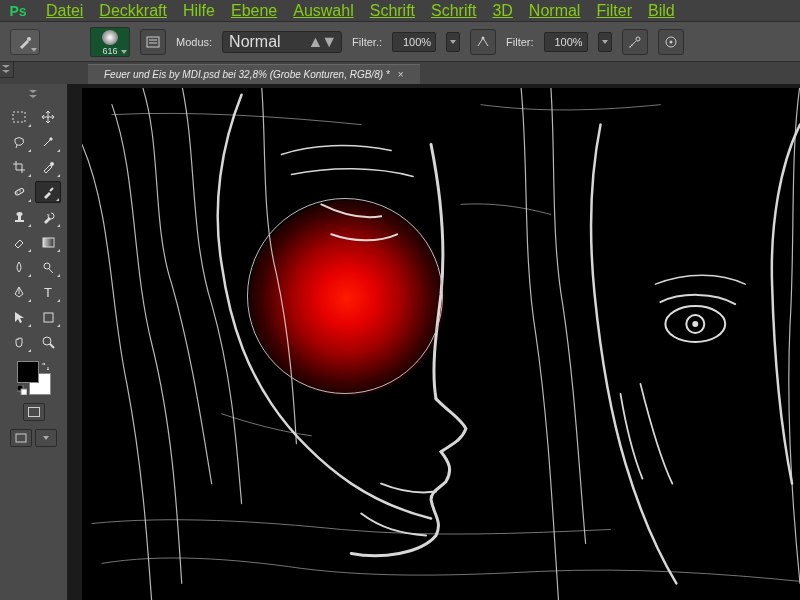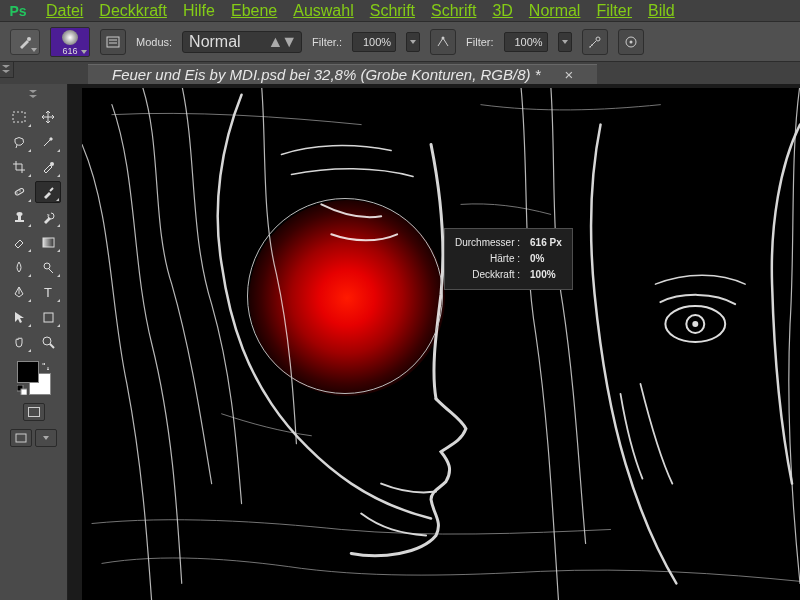--- a/index.html
+++ b/index.html
@@ -6,38 +6,38 @@
   body { width:800px; height:600px; overflow:hidden; background:#414141; color:#ccc; font-size:11px; }
   
   .menubar { height:22px; background:#414141; display:flex; align-items:center; padding:0 6px; border-bottom:1px solid #2c2c2c; }
   .menubar .ps { width:24px; height:18px; display:flex; align-items:center; justify-content:center; font-weight:bold; color:#22c55e; font-size:14px; margin-right:8px; position:relative; }
   .menubar .ps::before { content:""; position:absolute; inset:0; background:#062033; border-radius:2px; z-index:-1; }
   .menubar .item { padding:2px 8px; font-size:16px; color:#84cc16; cursor:default; }
   .menubar .item .ul { text-decoration:underline; }
   
   .optbar { height:40px; background:#505050; display:flex; align-items:center; padding:0 10px; gap:10px; border-bottom:1px solid #2c2c2c; }
   .optbar .toolpreset { width:30px; height:26px; background:#5a5a5a; border:1px solid #373737; border-radius:3px; display:flex; align-items:center; justify-content:center; position:relative; }
-  .optbar .brush-thumb { width:40px; height:30px; background:#4c1d95; border:1px solid #2c2c2c; border-radius:2px; display:flex; flex-direction:column; align-items:center; justify-content:flex-start; position:relative; }
+  .optbar .brush-thumb { width:40px; height:30px; background:#14532d; border:1px solid #2c2c2c; border-radius:2px; display:flex; flex-direction:column; align-items:center; justify-content:flex-start; position:relative;margin-left:40px; }
   .optbar .brush-thumb .dot { width:16px; height:16px; border-radius:50%; background:radial-gradient(circle,#fff,#888 70%); margin-top:2px; }
   .optbar .brush-thumb .num { font-size:9px; color:#ddd; margin-top:1px; }
   .optbar .brush-thumb .drop { position:absolute; right:2px; bottom:2px; width:0;height:0;border-left:3px solid transparent;border-right:3px solid transparent;border-top:4px solid #aaa; }
   .optbar .iconbtn { width:26px; height:26px; background:#494949; border:1px solid #2e2e2e; border-radius:3px; display:flex; align-items:center; justify-content:center; }
   .optbar label { font-size:11px; color:#ddd; }
   .optbar .select { width:120px; height:22px; background:#383838; border:1px solid #262626; border-radius:3px; display:flex; align-items:center; padding:0 6px; justify-content:space-between; color:#ddd; font-size:16px; }
   .optbar .numfield { width:44px; height:20px; background:#383838; border:1px solid #262626; border-radius:2px; display:flex; align-items:center; justify-content:flex-end; padding:0 4px; color:#ddd; font-size:11px; }
   .optbar .dropbtn { width:14px; height:20px; background:#383838; border:1px solid #262626; border-radius:2px; display:flex; align-items:center; justify-content:center; }
   .tri-down { width:0;height:0;border-left:3px solid transparent;border-right:3px solid transparent;border-top:4px solid #aaa; }
   .dbl-chev { width:10px;height:10px;position:relative; }
   .dbl-chev::before,.dbl-chev::after{content:"";position:absolute;left:0;width:0;height:0;border-left:4px solid transparent;border-right:4px solid transparent;border-top:3px solid #999;}
   .dbl-chev::before{top:0;} .dbl-chev::after{top:5px;}
   
   .expand { position:absolute; left:0; top:62px; width:14px; height:16px; background:#414141; display:flex; align-items:center; justify-content:center; border-right:1px solid #2c2c2c; border-bottom:1px solid #2c2c2c; }
   
   .tabrow { height:22px; display:flex; align-items:flex-end; padding-left:88px; background:#414141; }
-  .tab { height:20px; background:#525252; padding:0 24px; display:flex; align-items:center; gap:24px; font-size:15px; color:#e7e7e7; border-top:1px solid #676767; font-style:italic; }
+  .tab { height:20px; background:#525252; padding:0 16px; display:flex; align-items:center; gap:8px; font-size:10px; color:#e7e7e7; border-top:1px solid #676767; font-style:italic; }
   .tab .x { font-style:normal; color:#ccc; }
   
   .workspace { position:absolute; left:0; top:84px; right:0; bottom:0; display:flex; background:#202020; }
   .toolbox { width:68px; background:#4a4a4a; border-right:1px solid #202020; display:flex; flex-direction:column; align-items:center; padding:6px 0; gap:2px; }
   .toolgrid { display:grid; grid-template-columns:repeat(2,26px); grid-auto-rows:22px; gap:3px; }
   .tool { width:26px; height:22px; display:flex; align-items:center; justify-content:center; border-radius:2px; position:relative; }
   .tool.active { background:#2f2f2f; border:1px solid #1b1b1b; }
   .tool .tri { position:absolute; right:1px; bottom:1px; width:0;height:0;border-left:3px solid transparent;border-bottom:3px solid #ccc; }
   .swatches { margin-top:6px; width:34px; height:34px; position:relative; }
   .swatches .fg { position:absolute; left:0; top:0; width:22px; height:22px; background:#000; border:1px solid #888; z-index:2; }
@@ -361,33 +361,15 @@
           <path d="M30 30 C110 26 200 32 280 40"></path>
           <path d="M400 20 C460 28 520 26 580 20"></path>
           <path d="M140 330 C170 340 200 348 230 352"></path>
           <path d="M380 120 C410 118 440 122 470 130"></path>
         </g>
       </svg>
 
       <div class="brush-fill"></div>
       <div class="brush-circle"></div>
 
-      <div class="tooltip">
-        <table>
-          <tbody>
-              <tr>
-                <td>Durchmesser :</td>
-                <td>616 Px</td>
-              </tr>
-          <tr>
-                <td>Härte :</td>
-                <td>0%</td>
-              </tr>
-          <tr>
-                <td>Deckkraft :</td>
-                <td>100%</td>
-              </tr>
-        </tbody>
-          </table>
-      </div>
     </div>
   </div>
 </div>
 
 </body></html>

